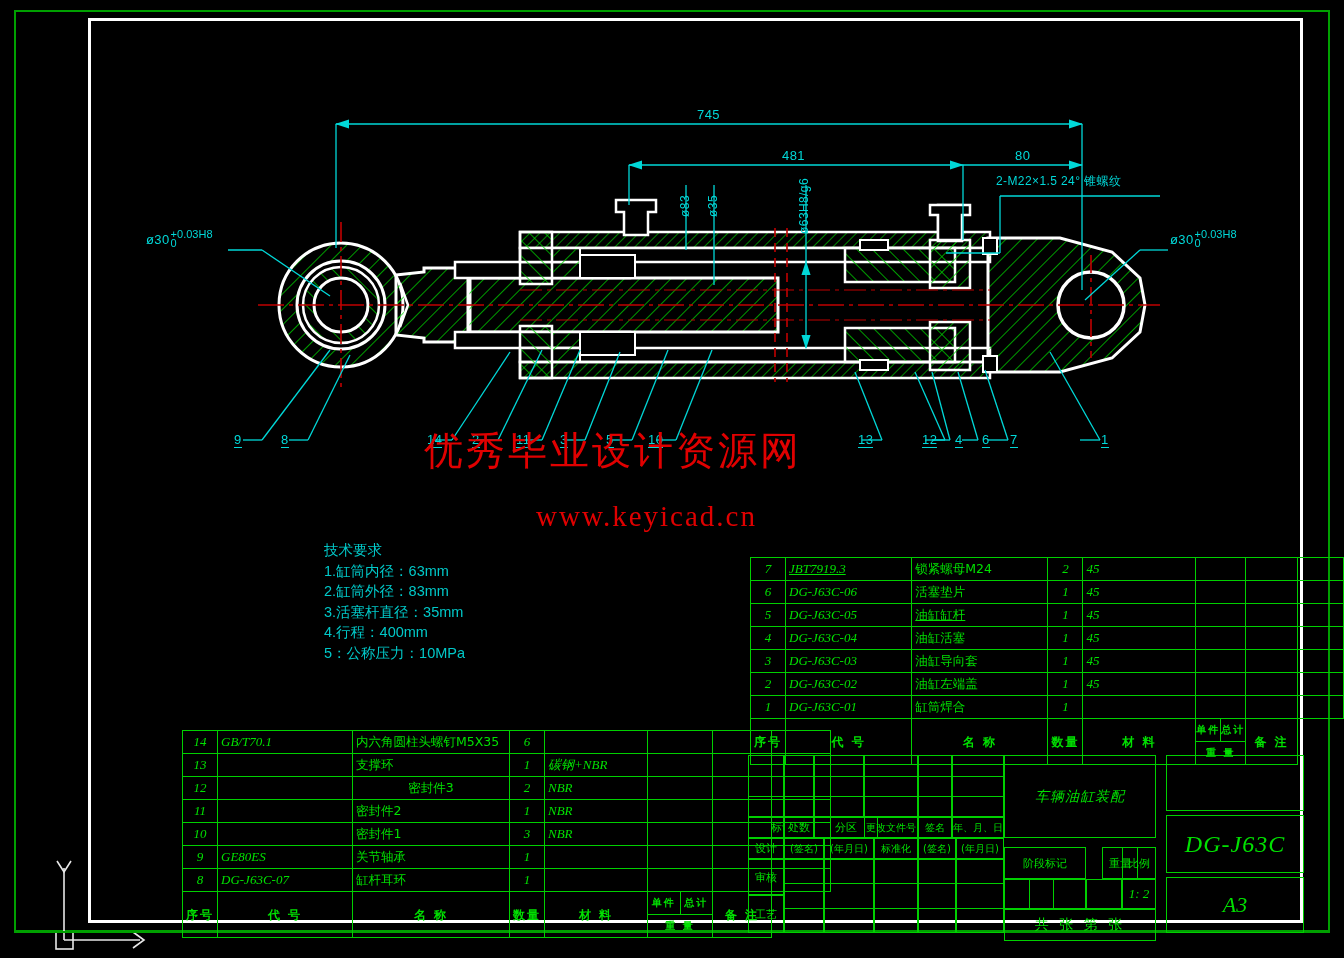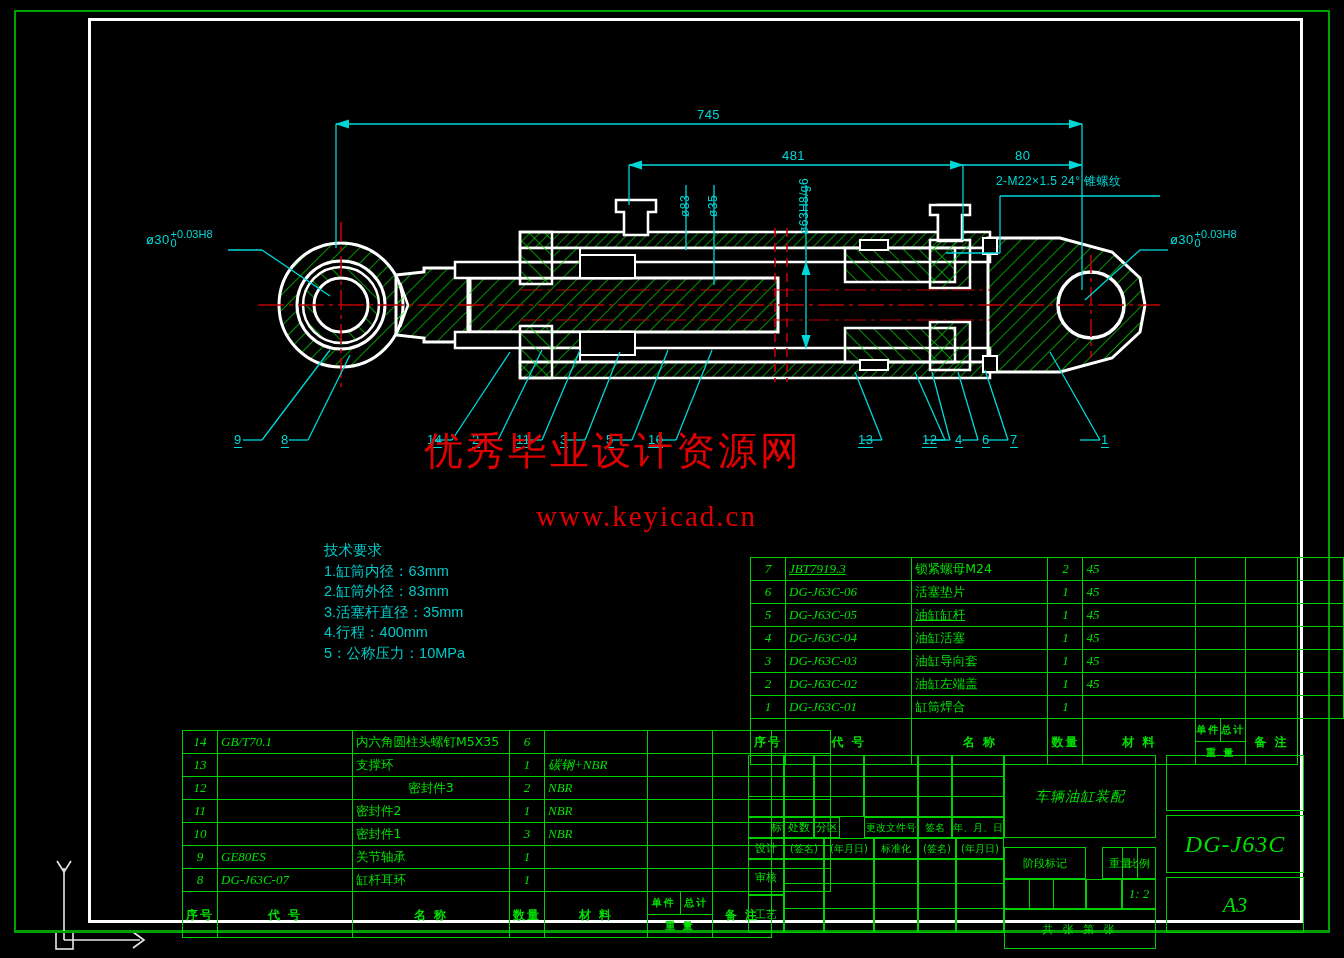--- a/index.html
+++ b/index.html
@@ -433,21 +433,21 @@
     <div class="tb" style="left:36px;top:0;width:30px;height:62px;"></div>
     <div class="tb" style="left:66px;top:0;width:50px;height:62px;"></div>
     <div class="tb" style="left:116px;top:0;width:54px;height:62px;"></div>
     <div class="tb" style="left:170px;top:0;width:34px;height:62px;"></div>
     <div class="tb" style="left:204px;top:0;width:52px;height:62px;"></div>
     <div class="tb" style="left:0;top:20.6px;width:256px;height:0;border:0;border-top:1px solid #00d000;"></div>
     <div class="tb" style="left:0;top:41.3px;width:256px;height:0;border:0;border-top:1px solid #00d000;"></div>
 
     <div class="tb" style="left:0;top:62px;width:36px;height:21px;font-size:11px;padding-left:32px;">标记</div>
     <div class="tb" style="left:36px;top:62px;width:30px;height:21px;font-size:11px;">处数</div>
-    <div class="tb" style="left:66px;top:62px;width:26px;height:21px;font-size:11px;">分区</div>
+    <div class="tb" style="left:66px;top:62px;width:64px;height:21px;font-size:11px;">分区</div>
     <div class="tb" style="left:116px;top:62px;width:54px;height:21px;font-size:10px;">更改文件号</div>
     <div class="tb" style="left:170px;top:62px;width:34px;height:21px;font-size:10px;">签名</div>
     <div class="tb" style="left:204px;top:62px;width:52px;height:21px;font-size:10px;">年、月、日</div>
 
     <div class="tb" style="left:0;top:83px;width:36px;height:21px;font-size:11px;">设计</div>
     <div class="tb" style="left:36px;top:83px;width:40px;height:21px;font-size:10px;">(签名)</div>
     <div class="tb" style="left:76px;top:83px;width:50px;height:21px;font-size:10px;">(年月日)</div>
     <div class="tb" style="left:126px;top:83px;width:44px;height:21px;font-size:10px;">标准化</div>
     <div class="tb" style="left:170px;top:83px;width:38px;height:21px;font-size:10px;">(签名)</div>
     <div class="tb" style="left:208px;top:83px;width:48px;height:21px;font-size:10px;">(年月日)</div>
@@ -467,20 +467,20 @@
     <div class="tb" style="left:256px;top:92px;width:82px;height:32px;font-size:11px;">阶段标记</div>
     <div class="tb" style="left:338px;top:92px;width:36px;height:32px;font-size:11px;margin-left:16px;">重量</div>
     <div class="tb" style="left:374px;top:92px;width:34px;height:32px;font-size:11px;">比例</div>
     <div class="tb" style="left:256px;top:124px;width:82px;height:30px;">
       <span style="display:block;width:100%;height:100%;background:
         linear-gradient(to right, transparent 24px, #00d000 24px, #00d000 25px, transparent 25px,
         transparent 48px, #00d000 48px, #00d000 49px, transparent 49px);"></span>
     </div>
     <div class="tb" style="left:338px;top:124px;width:36px;height:30px;"></div>
     <div class="tb ital" style="left:374px;top:124px;width:34px;height:30px;font-size:13px;">1: 2</div>
-    <div class="tb" style="left:256px;top:154px;width:152px;height:40px;font-size:11px;letter-spacing:3px;">共  张 第  张</div>
+    <div class="tb" style="left:256px;top:154px;width:152px;height:32px;font-size:14px;letter-spacing:3px;">共  张 第  张</div>
 
     <div class="tb" style="left:418px;top:0;width:138px;height:56px;"></div>
     <div class="tb ital" style="left:418px;top:60px;width:138px;height:58px;font-size:24px;letter-spacing:1px;">DG-J63C</div>
     <div class="tb ital" style="left:418px;top:122px;width:138px;height:56px;font-size:22px;">A3</div>
   </div>
 
 </div>
 
 </body></html>

